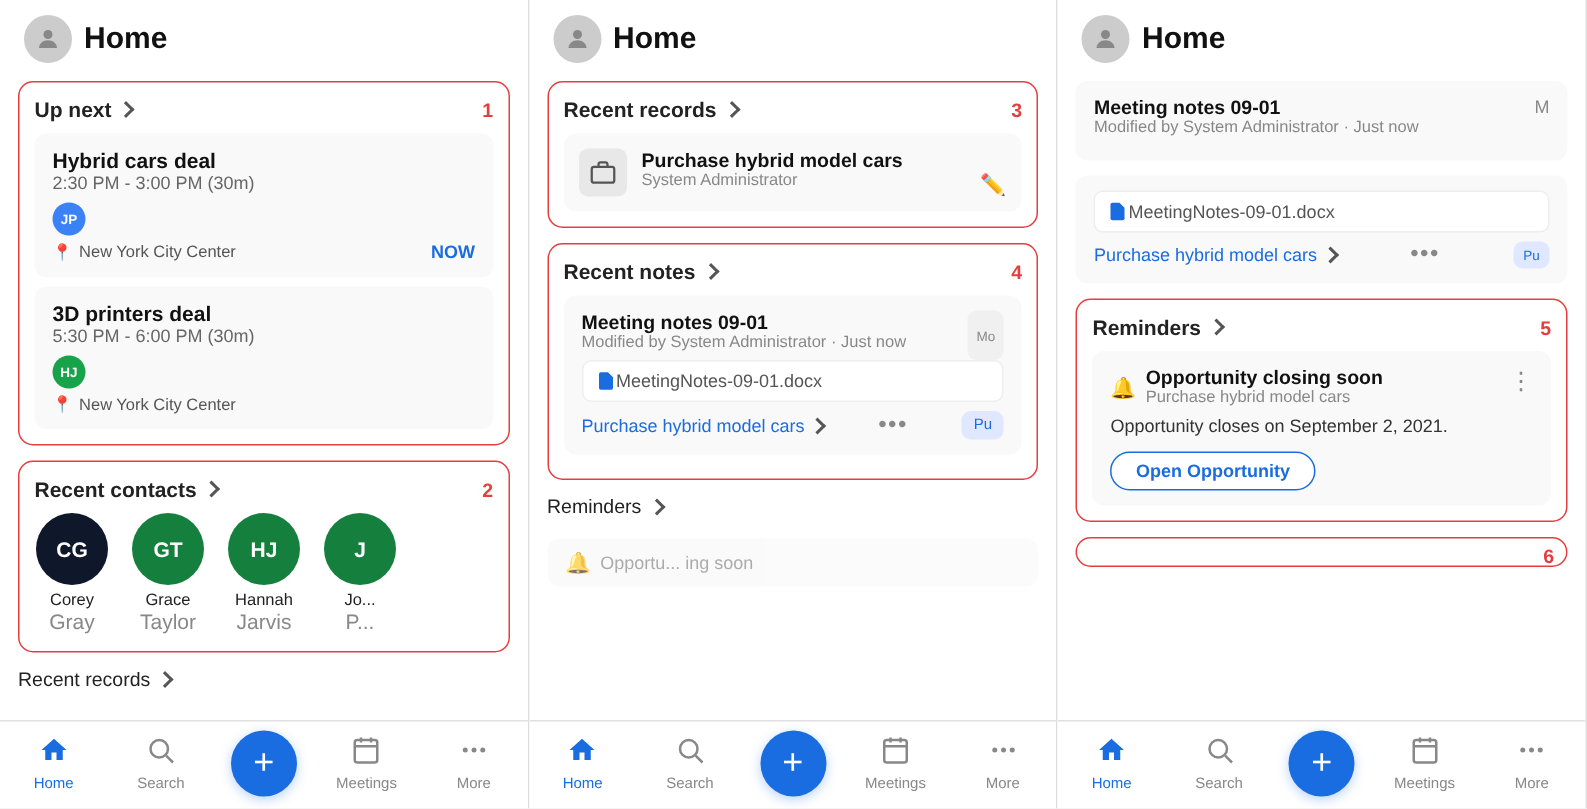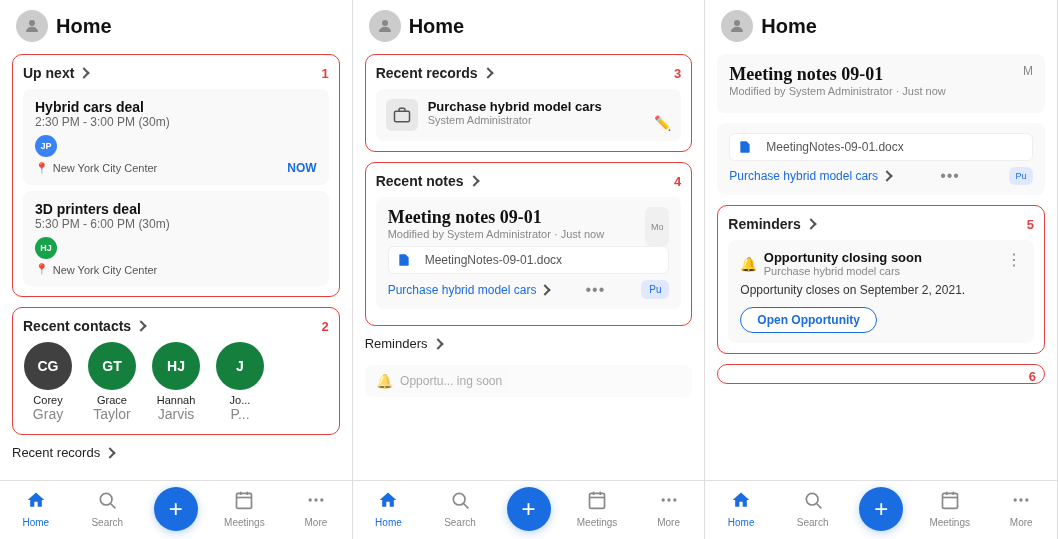--- a/index.html
+++ b/index.html
@@ -159,24 +159,24 @@
       color: #888; font-size: 14px;
     }
 
     
     .note-item {
       background: #f9f9f9;
       border-radius: 8px;
       padding: 10px 12px;
       margin-bottom: 6px;
     }
-    .note-title { font-size: 18px; font-weight: 600; color: #111; font-family: Liberation Serif, serif; }
+    .note-title { font-size: 13px; font-weight: 600; color: #111; }
     .note-sub { font-size: 11px; color: #888; margin-bottom: 6px; }
     .note-file {
-      display: flex; align-items: center; gap: 14px;
+      display: flex; align-items: center; gap: 0;
       font-size: 12px; color: #555;
       background: #fff; border-radius: 6px;
       padding: 6px 8px; margin-bottom: 6px;
       border: 1px solid #eee;
     }
     .note-link-row {
       display: flex; align-items: center; justify-content: space-between;
     }
     .note-link { color: #1a6de0; font-size: 12px; font-weight: 500; display: flex; align-items: center; gap: 3px; }
     .dots-icon { color: #888; font-size: 16px; letter-spacing: 1px; }
@@ -312,21 +312,21 @@
     <div class="section-card">
       <div class="section-header">
         <span class="section-title">
           <span>Recent contacts</span>
           <span class="chevron-right"></span>
         </span>
         <span class="section-number">2</span>
       </div>
       <div class="contacts-row">
         <div class="contact-item">
-          <div class="contact-avatar" style="background:#404040;">CG</div>
+          <div class="contact-avatar" style="background:#0f172a;">CG</div>
           <div class="contact-name">Corey</div>
           <div class="contact-surname">Gray</div>
         </div>
         <div class="contact-item">
           <div class="contact-avatar" style="background:#15803d;text-align:right;">GT</div>
           <div class="contact-name">Grace</div>
           <div class="contact-surname">Taylor</div>
         </div>
         <div class="contact-item">
           <div class="contact-avatar" style="background:#15803d;">HJ</div>

